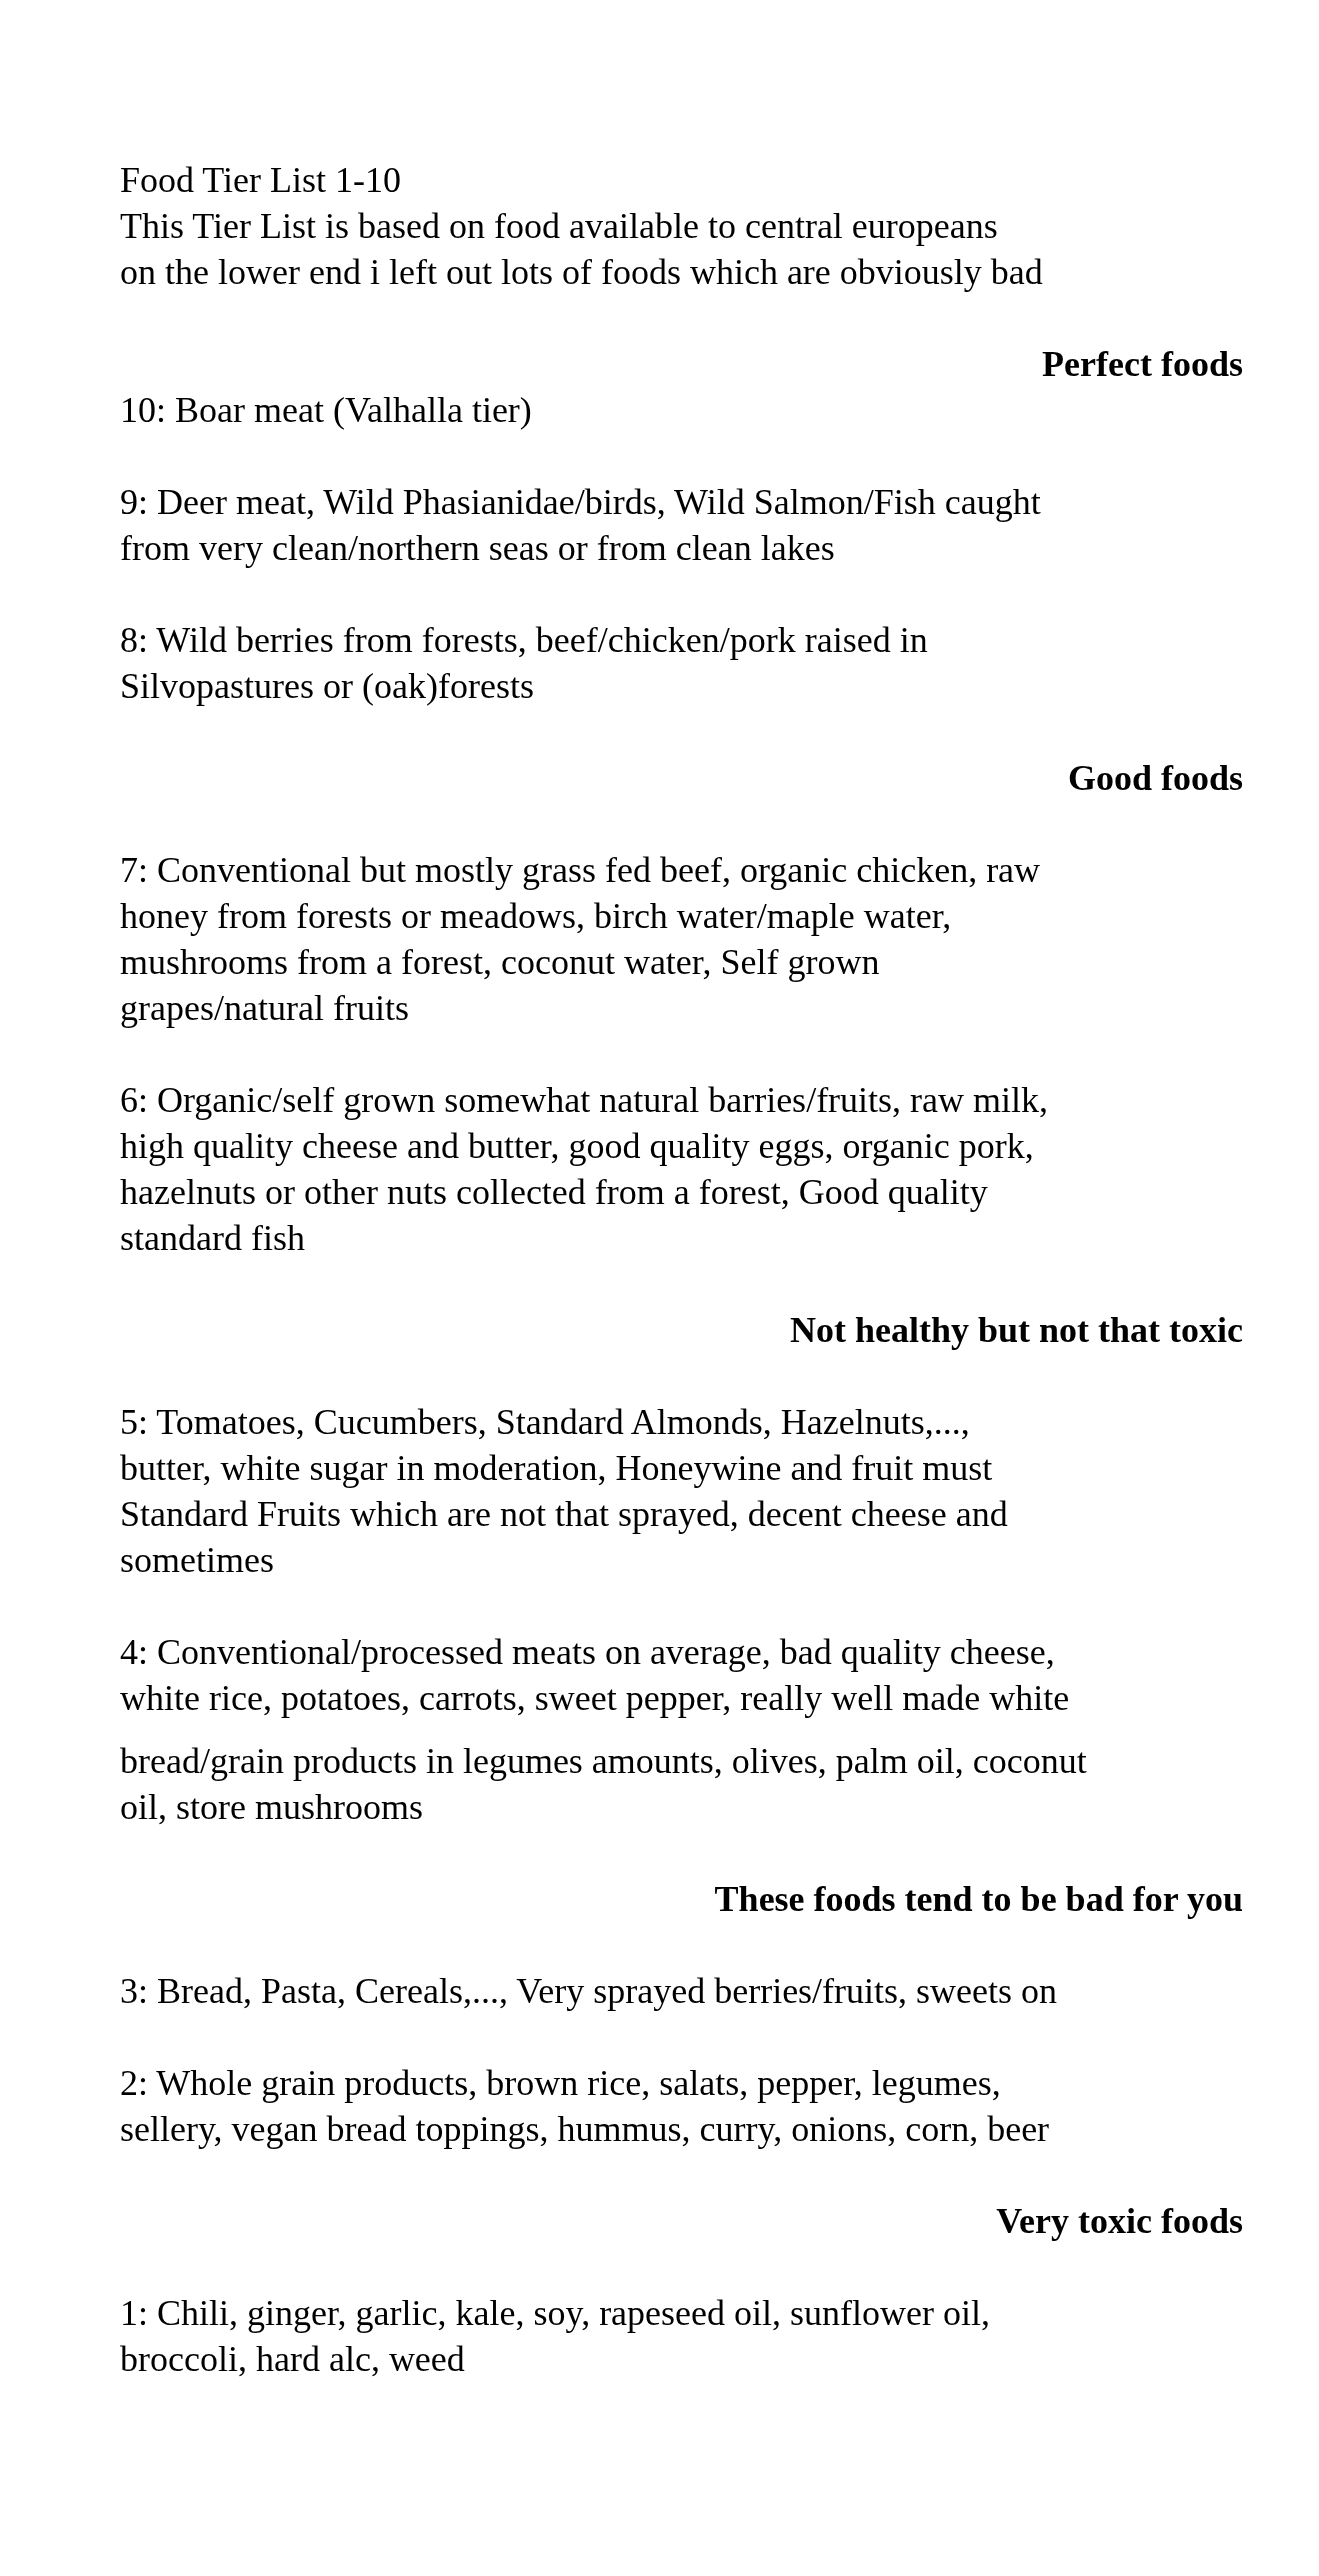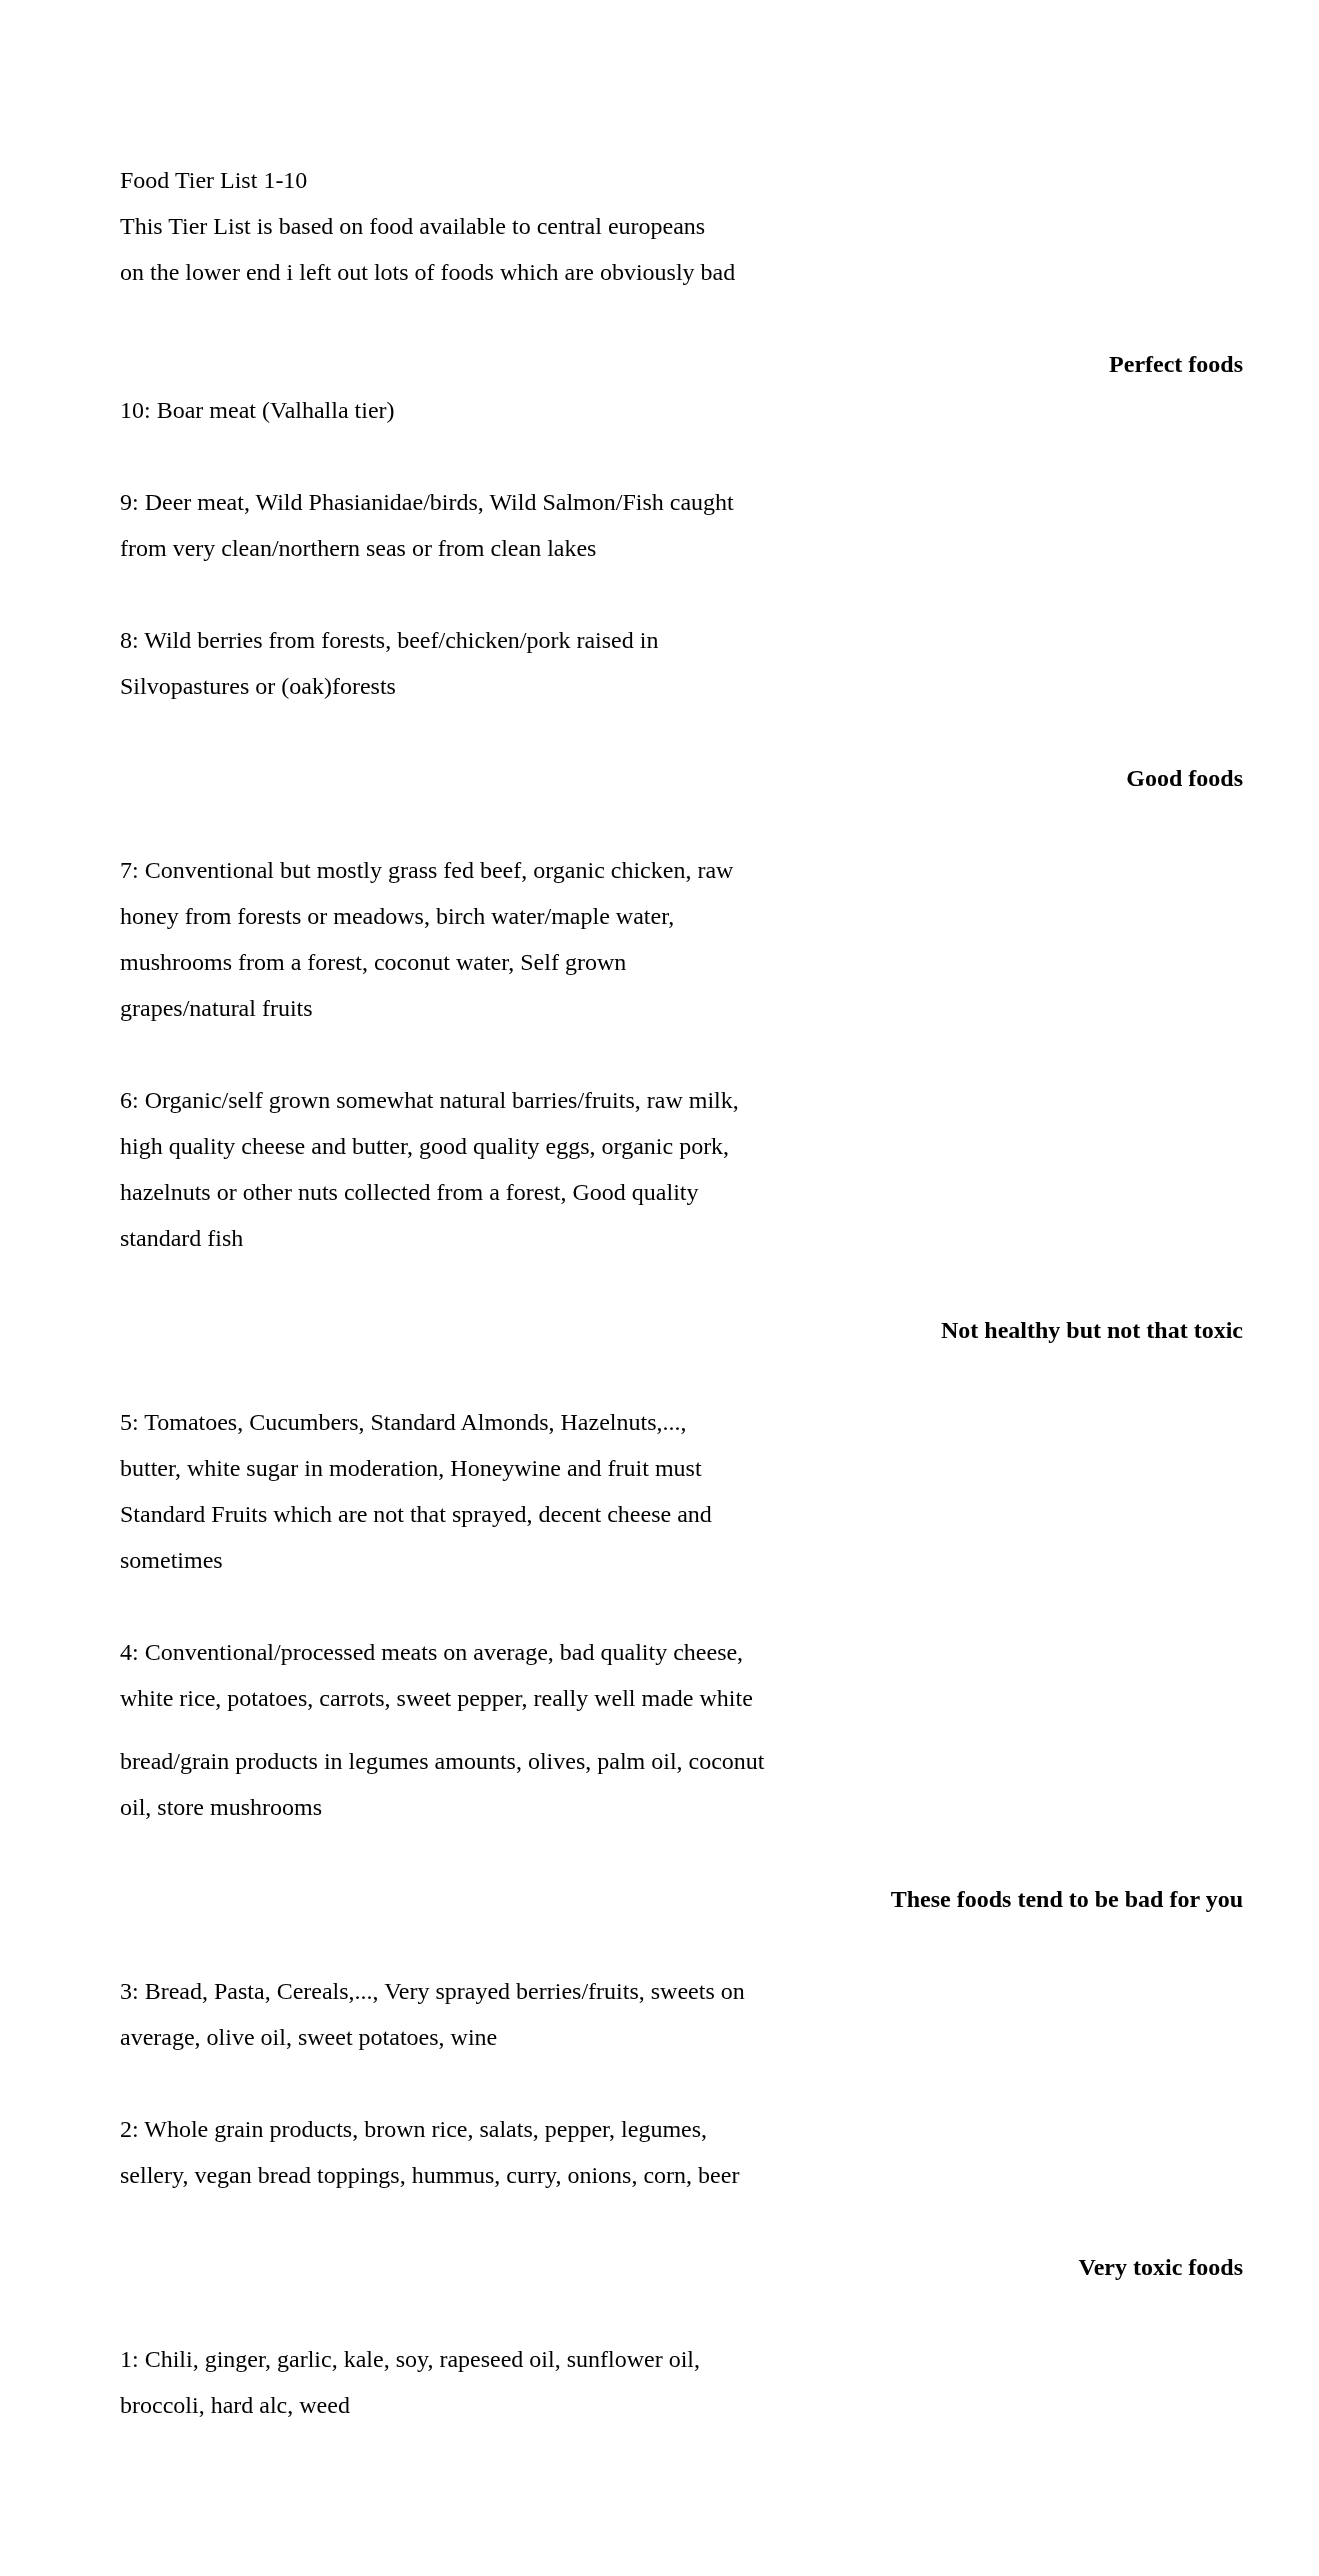--- a/index.html
+++ b/index.html
@@ -13,21 +13,21 @@
     height: 2576px;
     background: #ffffff;
     overflow: hidden;
   }
   .content {
     position: absolute;
     left: 120px;
     top: 157px;
     width: 1123px;
     font-family: "Liberation Serif", "DejaVu Serif", serif;
-    font-size: 24px;
+    font-size: 36px;
     line-height: 46px;
     color: #000000;
   }
   .block {
     margin: 0 0 46px 0;
   }
   .block.gap-small {
     margin-bottom: 17.4px;
   }
   .block:last-child {
@@ -108,21 +108,20 @@
       <div class="line">bread/grain products in legumes amounts, olives, palm oil, coconut</div>
       <div class="line">oil, store mushrooms</div>
     </div>
 
     <div class="block">
       <div class="header-line">These foods tend to be bad for you</div>
     </div>
 
     <div class="block">
       <div class="line">3: Bread, Pasta, Cereals,..., Very sprayed berries/fruits, sweets on</div>
-      <div class="line">average, olive oil, sweet potatoes, wine</div>
     </div>
 
     <div class="block">
       <div class="line">2: Whole grain products, brown rice, salats, pepper, legumes,</div>
       <div class="line">sellery, vegan bread toppings, hummus, curry, onions, corn, beer</div>
     </div>
 
     <div class="block">
       <div class="header-line">Very toxic foods</div>
     </div>

